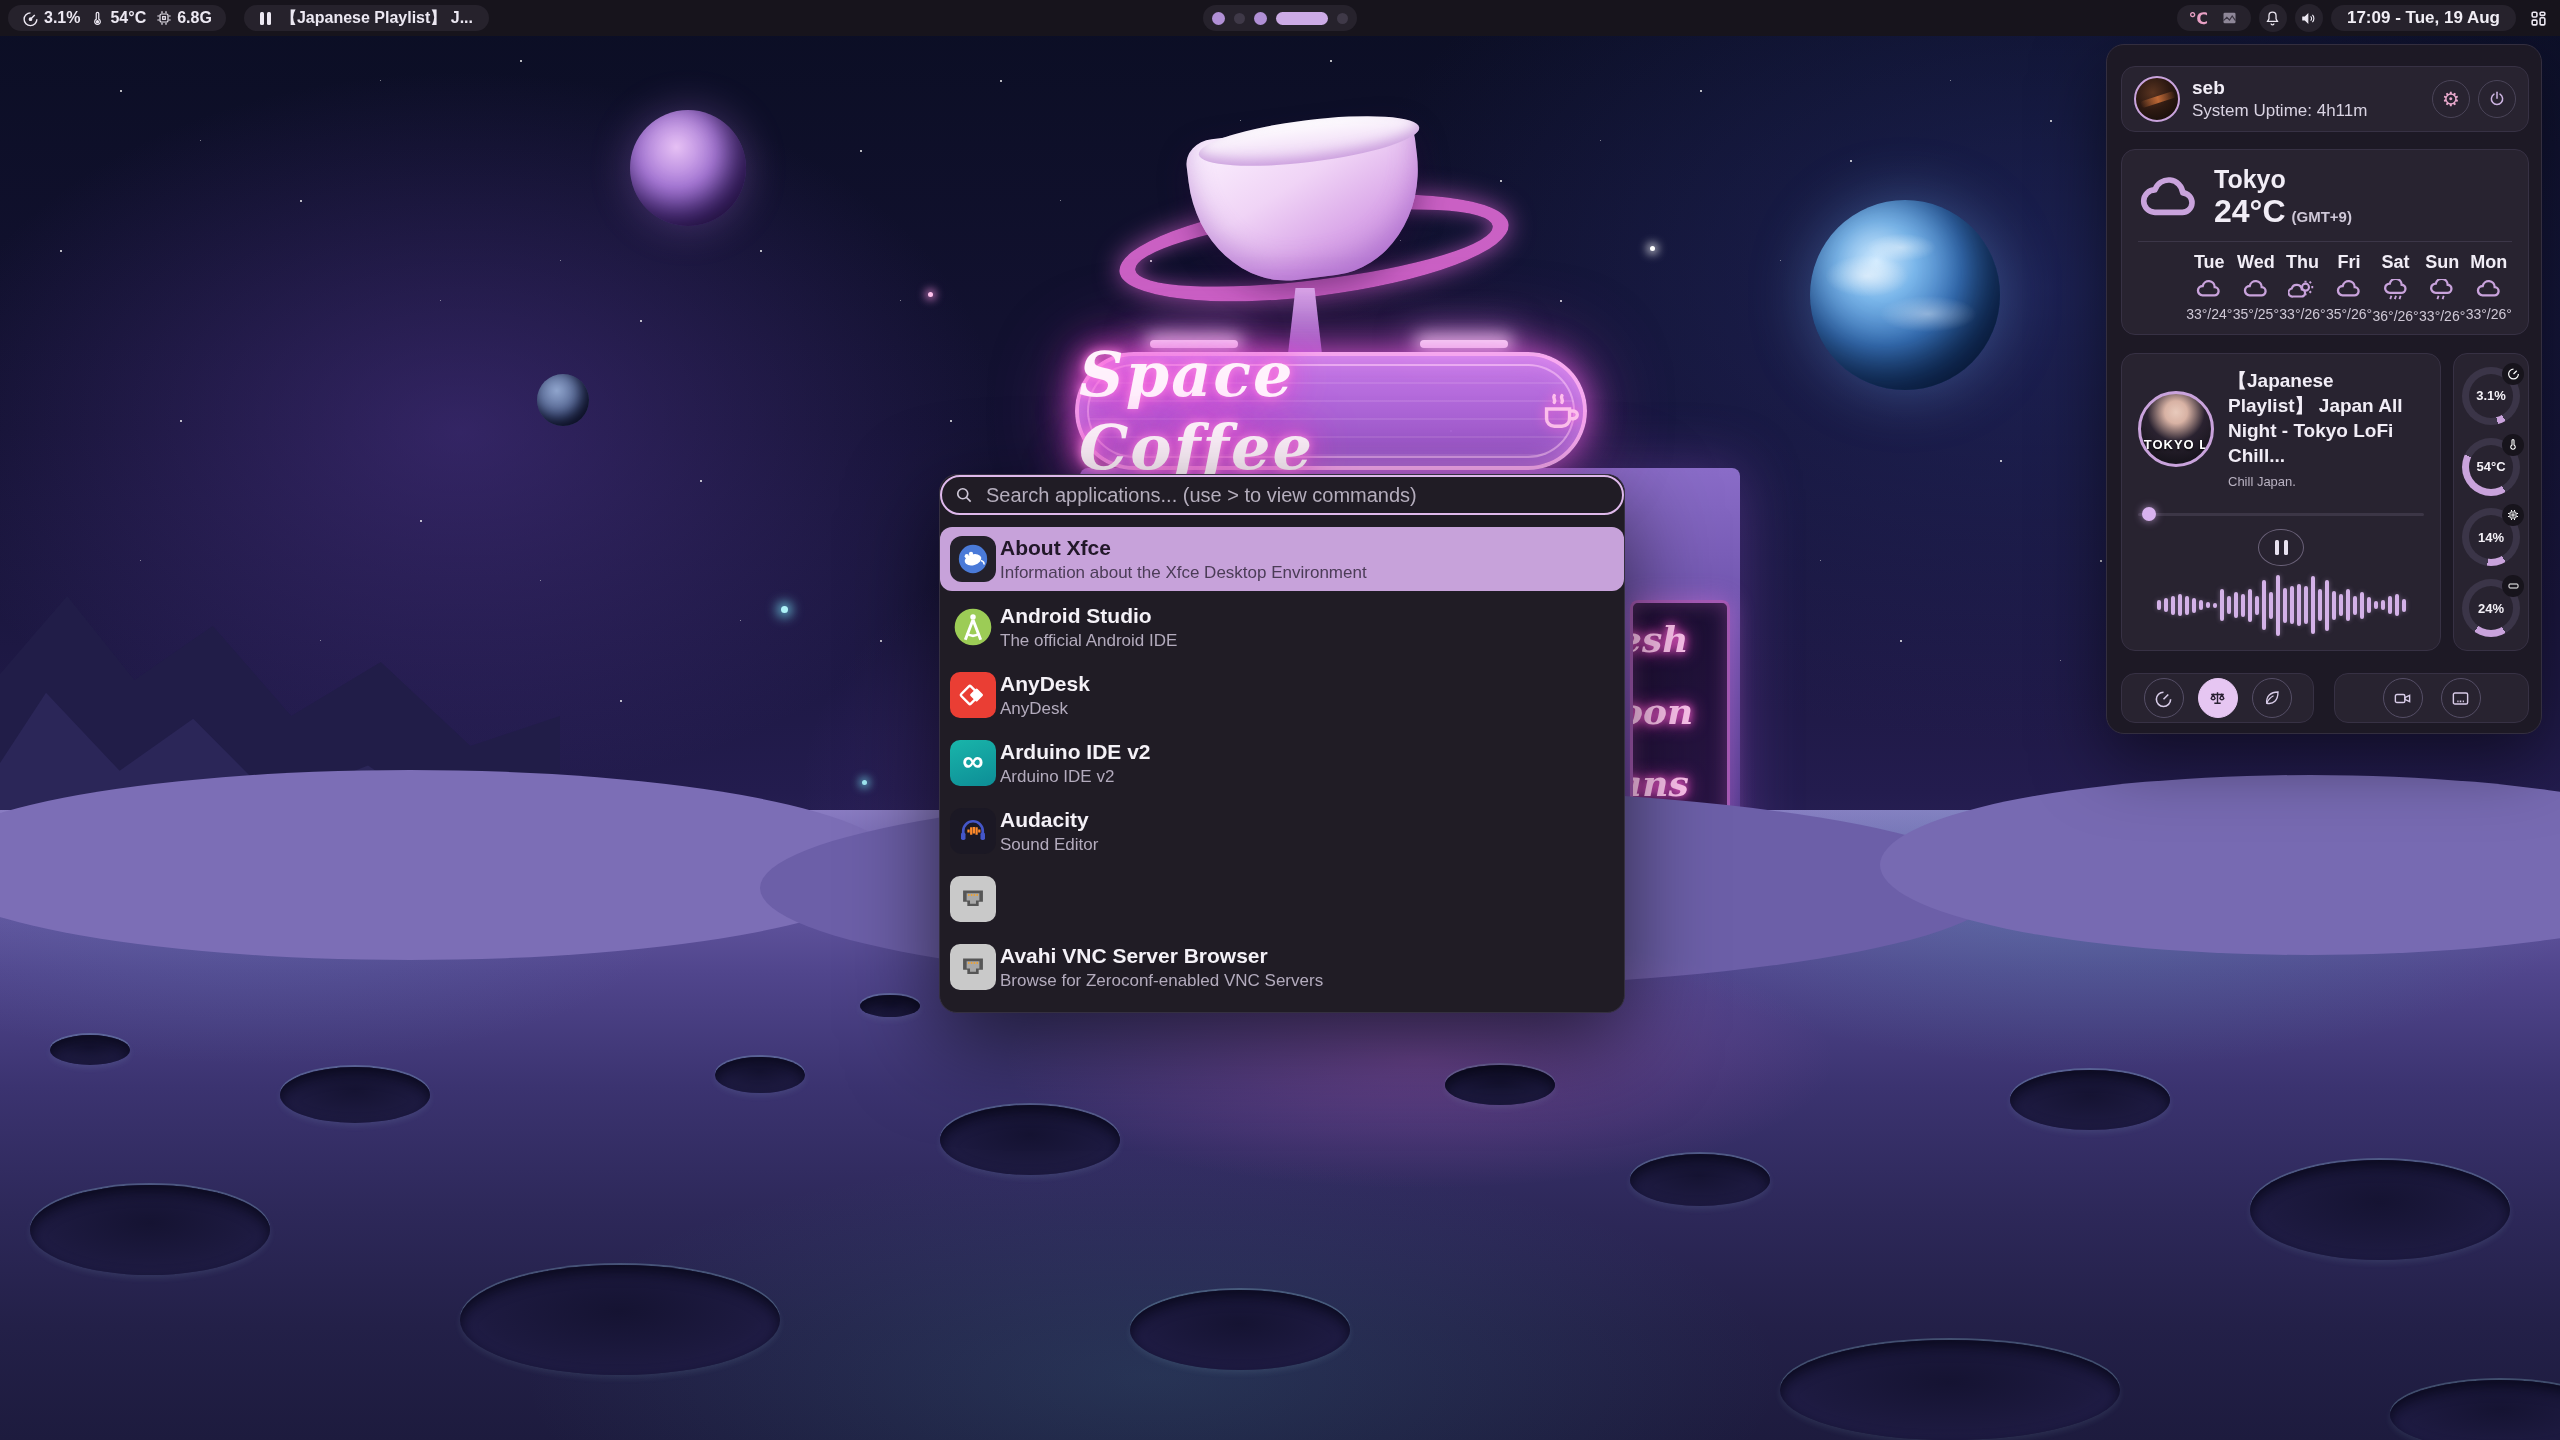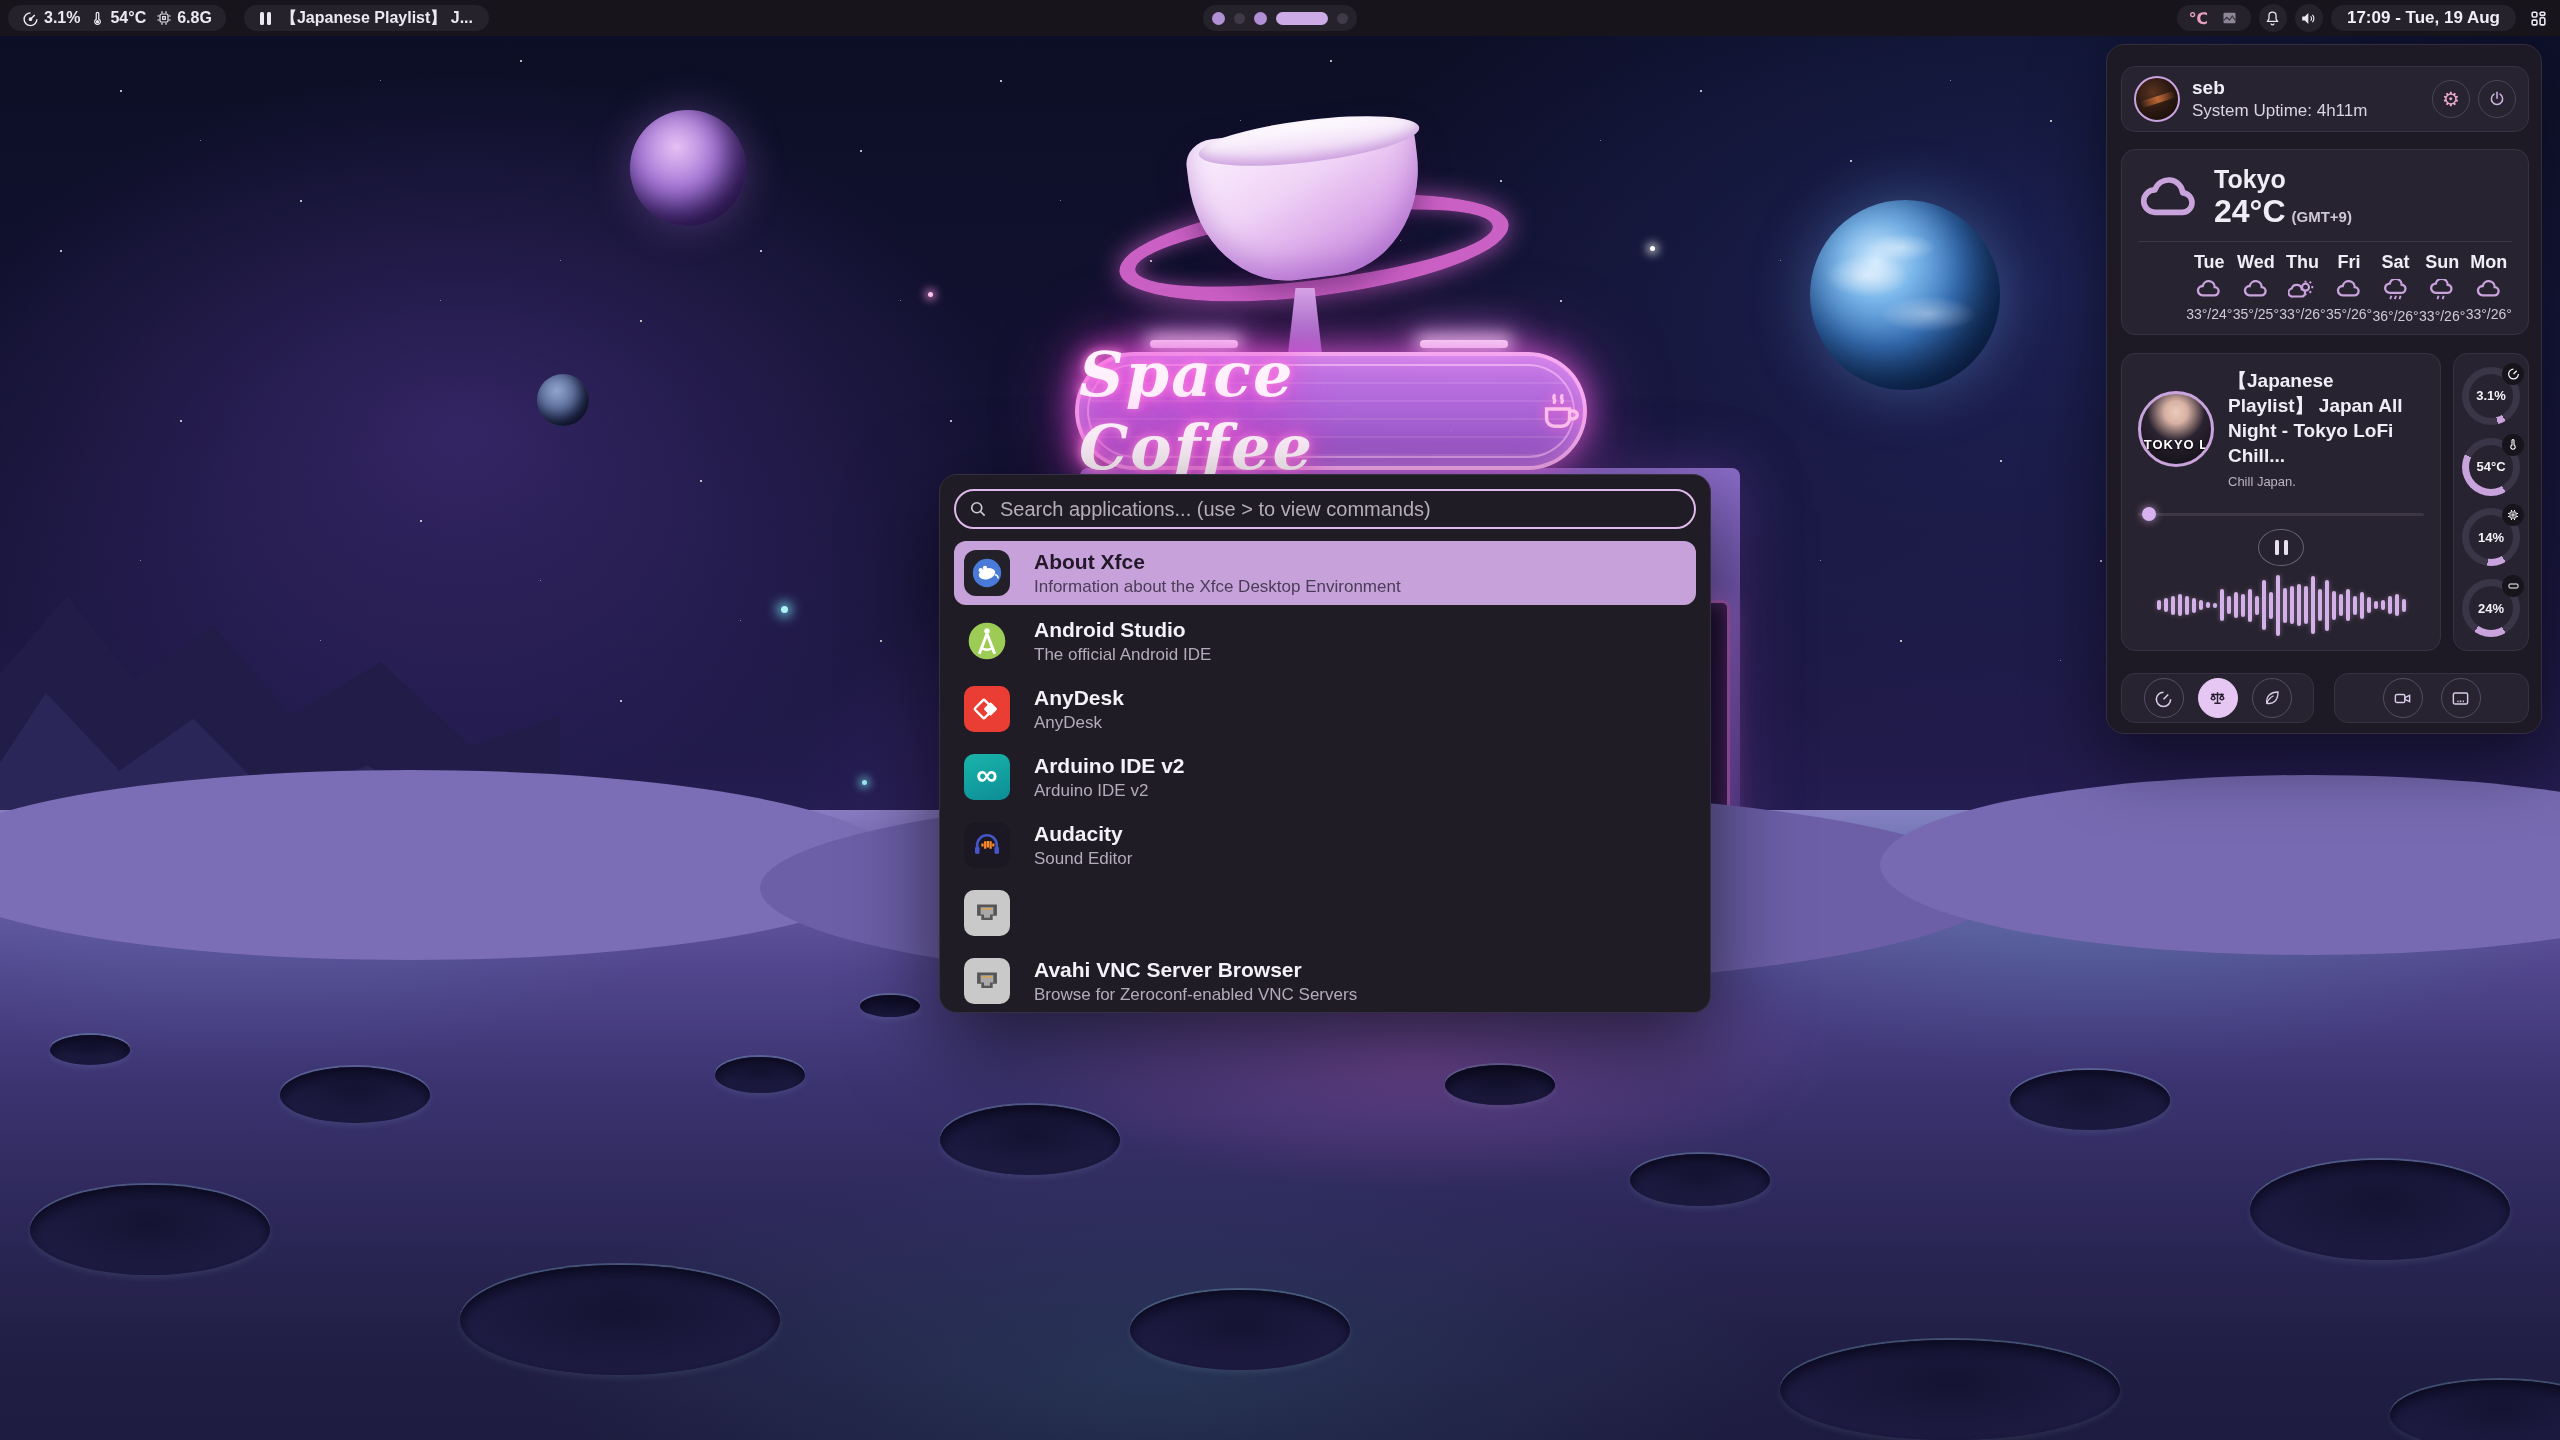--- a/index.html
+++ b/index.html
@@ -125,29 +125,29 @@
   .ws-dot.active { width:52px; height:13px; background:#ccabe6; }
   .tb-right { position:absolute; right:8px; top:5px; height:26px; display:flex; align-items:center; gap:8px; }
   .tb-tray { background:#26222c; border-radius:13px; height:26px; padding:0 12px; display:flex; align-items:center; gap:12px; }
   .tray-temp { color:#e8a0c4; font-size:16px; font-weight:700; }
   .tb-circ { width:28px; height:28px; border-radius:50%; background:#26222c; display:flex; align-items:center; justify-content:center; }
   .tb-clock { background:#26222c; border-radius:13px; height:26px; padding:0 16px; display:flex; align-items:center;
     font-size:17px; font-weight:700; color:#f0edf4; }
   svg.ic { display:block; }
 
   
-  .palette { position:absolute; left:939px; top:474px; width:772px; height:539px; background:#201c25;
-    border-radius:18px; border:1px solid #353041; box-shadow:0 30px 90px rgba(0,0,0,.6); z-index:40; padding:14px; }
+  .palette { position:absolute; left:939px; top:474px; width:686px; height:539px; background:#201c25;
+    border-radius:18px; border:1px solid #353041; box-shadow:0 30px 90px rgba(0,0,0,.6); z-index:40; }
   .search-wrap { position:relative; height:40px; }
   .search-wrap svg { position:absolute; left:14px; top:10px; }
   .search-input { width:100%; height:40px; border-radius:20px; border:2px solid #dfb9ec; background:transparent;
     outline:none; color:#f1edf6; font-size:20px; padding:0 18px 0 44px; font-family:inherit; }
   .search-input::placeholder { color:#b4adbc; }
   .app-list { margin-top:12px; display:flex; flex-direction:column; gap:4px; }
-  .app-item { height:64px; border-radius:12px; display:flex; align-items:center; gap:24px; padding:0 10px; }
+  .app-item { height:64px; border-radius:12px; display:flex; align-items:center; gap:4px; padding:0 10px; }
   .app-item.selected { background:#c7a2da; }
   .app-icon { width:46px; height:46px; border-radius:12px; flex:none; display:flex; align-items:center; justify-content:center; }
   .app-title { font-size:21px; font-weight:700; color:#f4f1f7; line-height:1.25; }
   .app-sub { font-size:17px; color:#b3abbd; line-height:1.25; }
   .app-item.selected .app-title { color:#221829; }
   .app-item.selected .app-sub { color:#4b3c57; }
   .tile-xfce { background:#23202a; }
   .tile-android { background:transparent; }
   .tile-anydesk { background:#ea3e34; border-radius:10px; }
   .tile-arduino { background:linear-gradient(160deg,#19b5aa,#0d8d96); border-radius:10px; }

